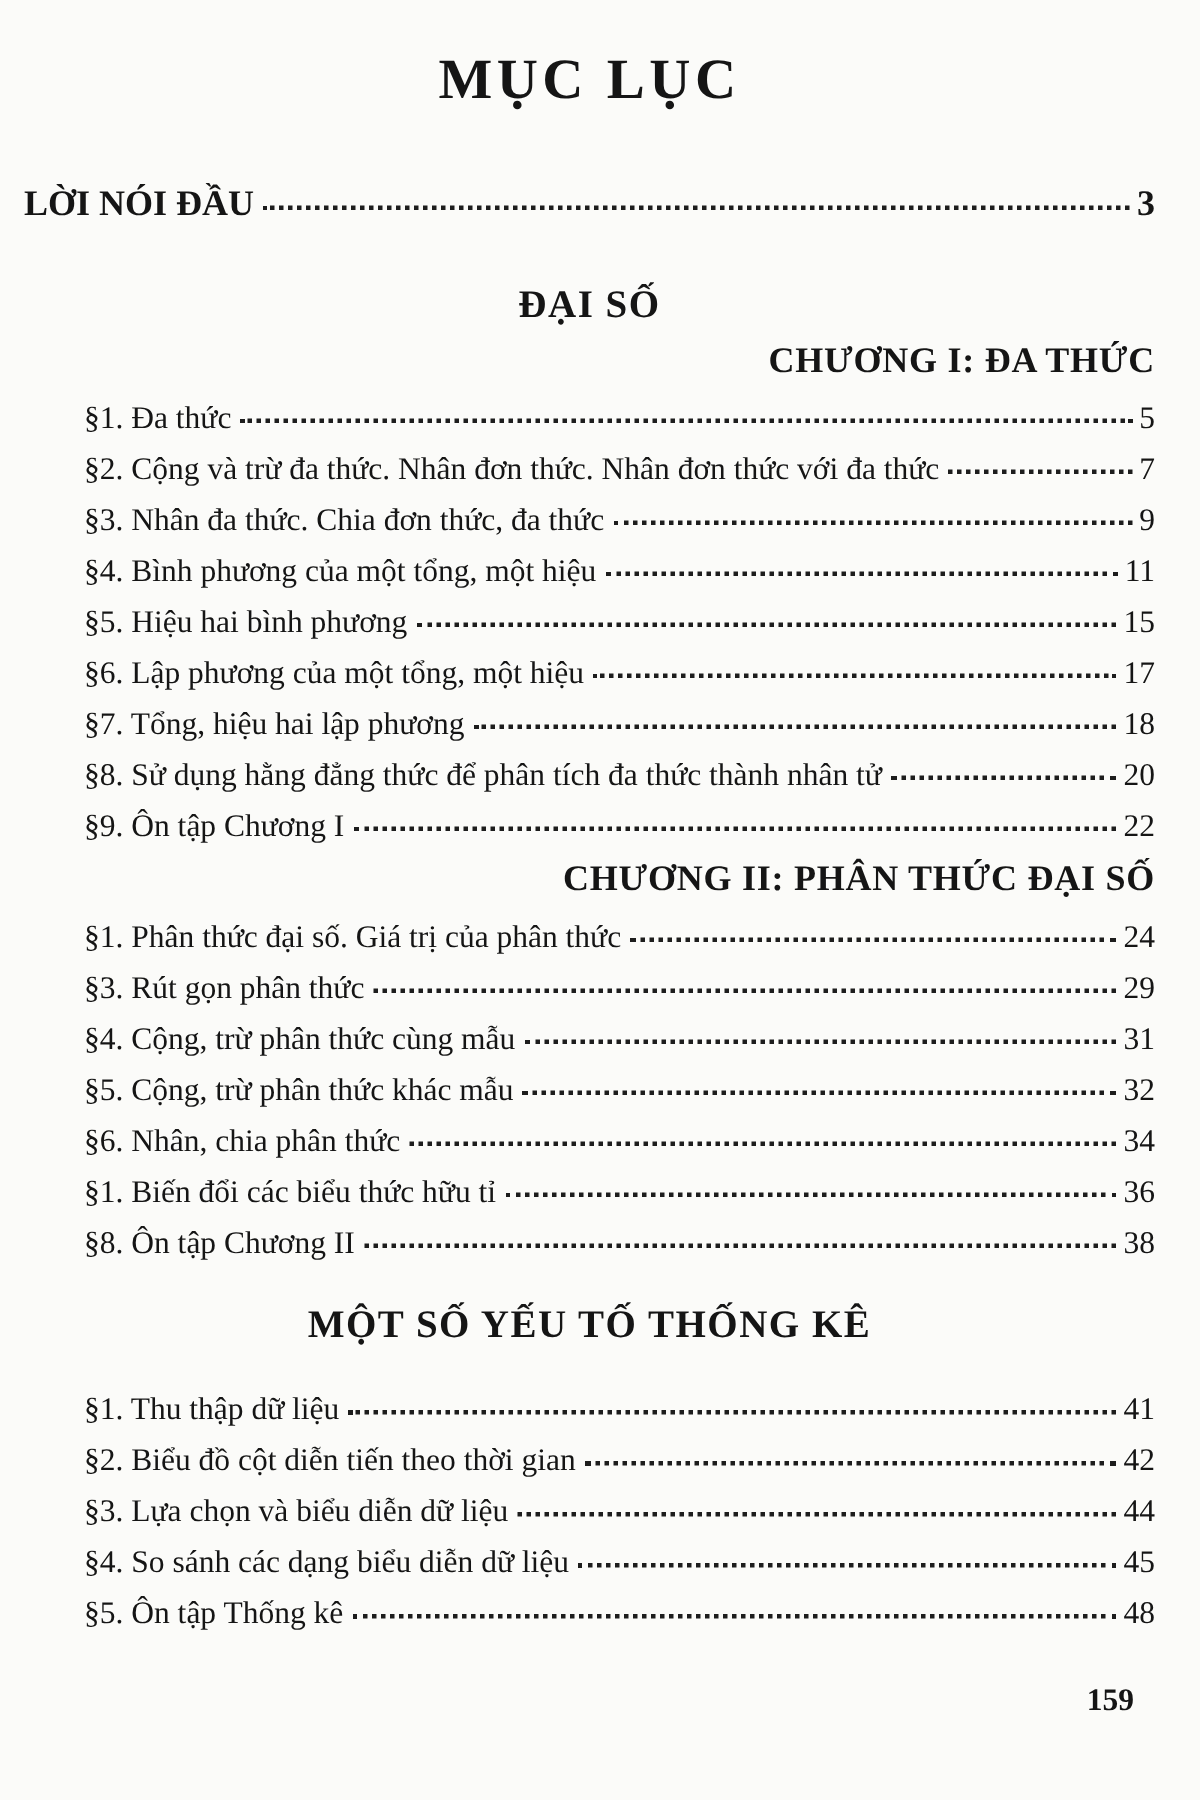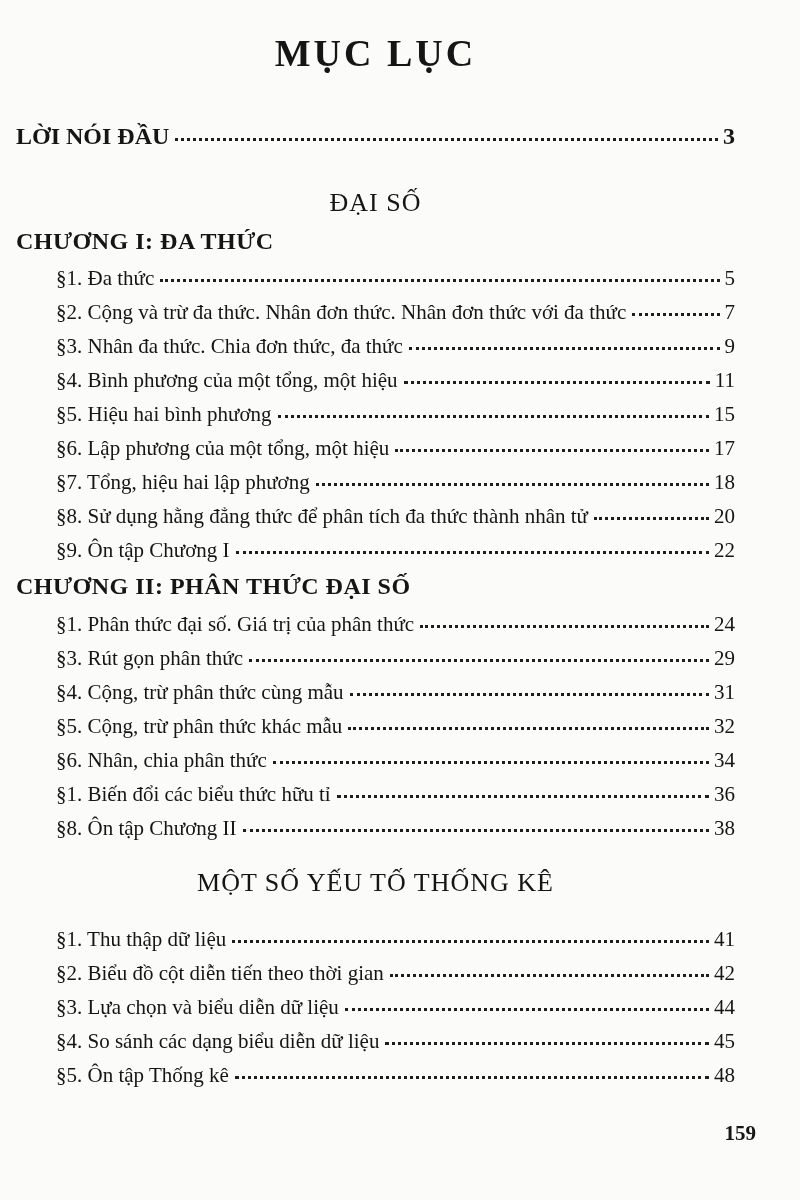--- a/index.html
+++ b/index.html
@@ -7,21 +7,21 @@
     width:800px;height:1200px;
     background:#fbfbf9;
     color:#151515;
     font-family:"Liberation Serif","DejaVu Serif",serif;
     overflow:hidden;
     position:relative;
   }
   .page{
     box-sizing:border-box;
     width:800px;height:1200px;
-    padding:34px 65px 0 16px;
+    padding:34px 30px 0 16px;
     position:relative;
   }
   .doc-title{
     text-align:center;
     font-size:38px;
     font-weight:700;
     letter-spacing:3px;
     margin:0 0 50px 0;
     line-height:1.05;
   }
@@ -42,35 +42,36 @@
   }
   .pagenum{white-space:nowrap;}
   .preface-row{
     font-weight:700;
     font-size:24px;
     margin-bottom:40px;
   }
   .part-heading{
     text-align:center;
     font-size:26px;
-    font-weight:400;
+    font-weight:700;
     letter-spacing:1px;
     margin:0 0 10px 0;
     line-height:1.1;
   }
   .part-heading.stats{
     margin-top:30px;
     margin-bottom:30px;
   }
   .chapter-heading{
     font-size:24px;
     font-weight:700;
     letter-spacing:.5px;
     margin:0 0 13px 0;
     line-height:1.1;
+    text-align:right;
   }
   .chapter-heading.second{margin-top:6px;}
   .entries{padding-left:40px;}
   .footer-pagenum{
     position:absolute;
     right:44px;
     bottom:54px;
     font-size:21px;
     font-weight:700;
   }

